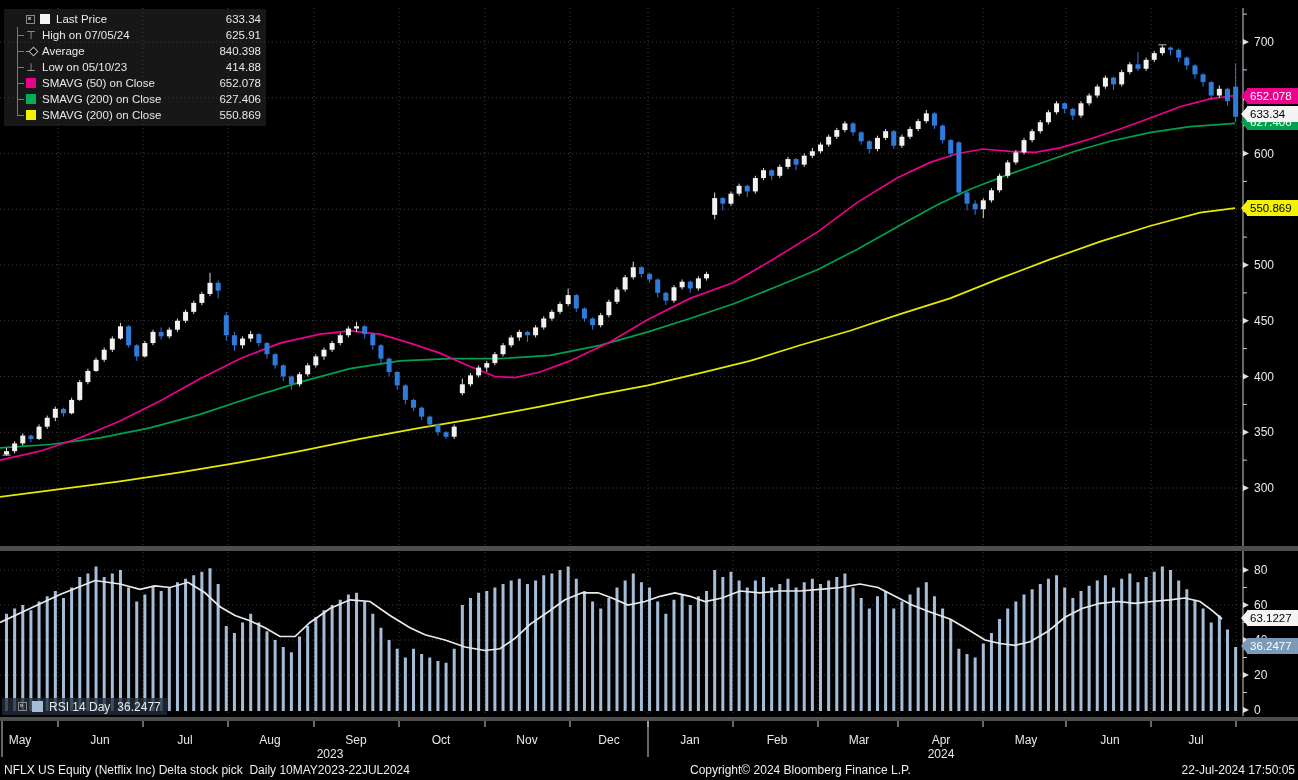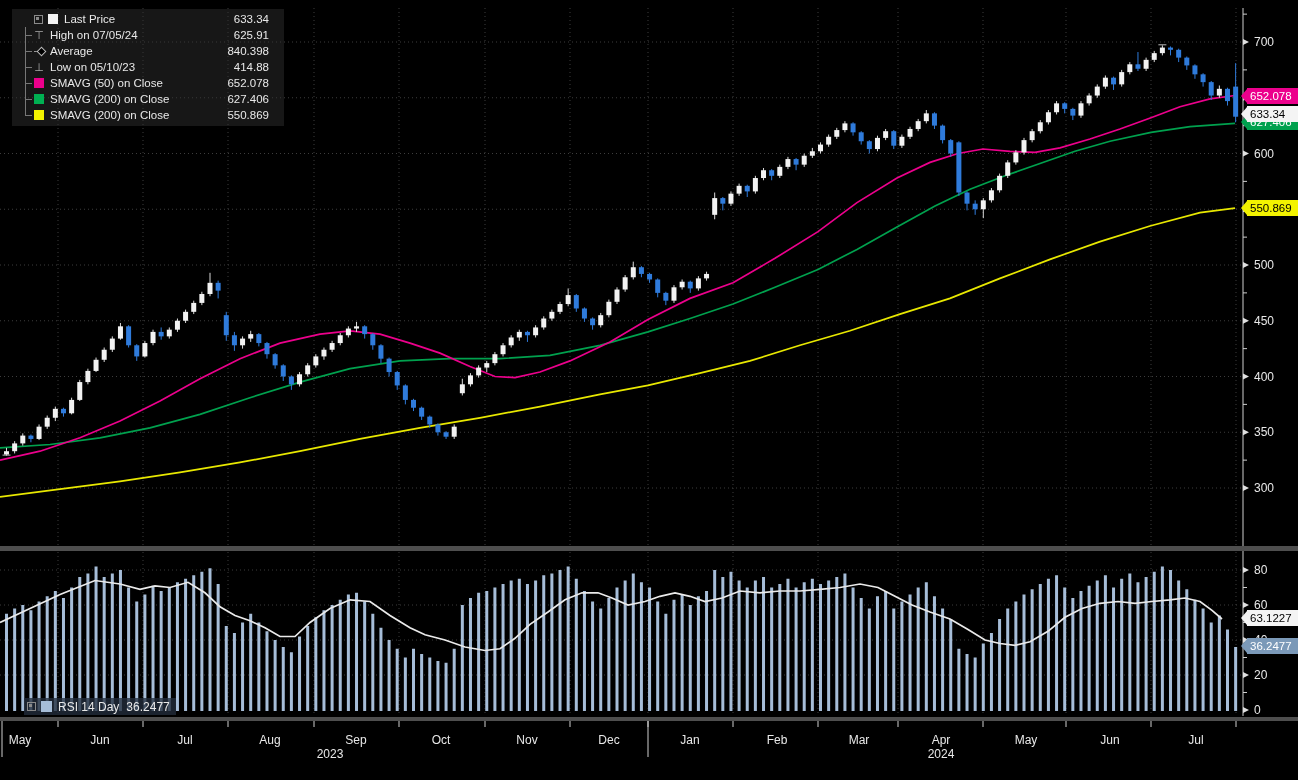--- a/index.html
+++ b/index.html
@@ -1,20 +1,20 @@
 <!DOCTYPE html>
 <html><head>
 <meta charset="utf-8">
 <style>
   html,body{margin:0;padding:0;background:#000;}
   .screen{position:relative;width:1298px;height:780px;background:#000;overflow:hidden;
           font-family:"Liberation Sans",sans-serif;color:#e8e8e8;}
   svg{position:absolute;left:0;top:0;}
   
-  .legend{position:absolute;left:12px;top:9px;width:262px;padding:2px 10px 3px 0;
+  .legend{position:absolute;left:4px;top:9px;width:262px;padding:2px 0 3px 0;
           background:rgba(50,50,50,0.45);z-index:6;}
   .legend::before{content:'';position:absolute;left:13px;top:18px;bottom:10px;border-left:1px solid #777;}
   .lrow{position:relative;display:flex;align-items:center;height:16px;font-size:11.5px;padding-left:22px;}
   .lrow .branch{position:absolute;left:13px;width:7px;border-top:1px solid #777;}
   .sw{display:inline-block;width:10px;height:10px;margin-right:6px;flex:none;}
   .gly{display:inline-block;width:10px;margin-right:6px;color:#aaa;font-size:11px;line-height:10px;text-align:center;flex:none;}
   .avg-icon{position:relative;display:inline-block;width:12px;height:10px;margin-right:4px;flex:none;}
   .avg-icon::before{content:'';position:absolute;left:0;right:0;top:5px;border-top:1px solid #999;}
   .avg-icon::after{content:'';position:absolute;left:4px;top:2px;width:5px;height:5px;border:1px solid #bbb;transform:rotate(45deg);background:#000;}
   .exp{display:inline-block;width:7px;height:7px;border:1px solid #8a8a8a;margin-right:5px;position:relative;flex:none;}
@@ -25,21 +25,21 @@
          font-size:11.5px;padding-left:3px;z-index:3;}
   .badge::before{content:'';position:absolute;left:-6px;top:1px;width:0;height:0;
          border-top:7px solid transparent;border-bottom:7px solid transparent;}
   .bm{background:#ec008c;color:#fff;}  .bm::before{border-right:6px solid #ec008c;}
   .bw{background:#f4f4f4;color:#000;z-index:5;} .bw::before{border-right:6px solid #f4f4f4;}
   .bgn{background:#00a14e;color:#fff;z-index:4;} .bgn::before{border-right:6px solid #00a14e;}
   .by{background:#f3f300;color:#000;} .by::before{border-right:6px solid #f3f300;}
   .bs{background:#7b99b8;color:#fff;} .bs::before{border-right:6px solid #7b99b8;}
   
   .rsi-legend{position:absolute;left:2px;top:698px;height:17px;display:flex;align-items:center;
-              padding:0 6px 0 3px;background:rgba(35,45,60,0.78);font-size:12px;z-index:6;margin-left:22px;}
+              padding:0 6px 0 16px;background:rgba(35,45,60,0.78);font-size:12px;z-index:6;}
   .rsi-legend .sw{width:11px;height:11px;}
   .rsi-legend .val{margin-left:7px;}
   
   .statusbar{position:absolute;left:0;top:761px;width:1298px;height:19px;font-size:12px;color:#ededed;}
   .st-left{position:absolute;left:4px;top:2px;white-space:pre;}
   .st-center{position:absolute;left:690px;top:2px;white-space:pre;}
   .st-right{position:absolute;right:3px;top:2px;white-space:pre;}
 </style>
 </head>
 <body>
@@ -700,13 +700,18 @@
   <div class="badge bw" style="top:610px">63.1227</div>
   <div class="badge bs" style="top:638px">36.2477</div>
 
   <div class="rsi-legend">
     <span class="exp"></span>
     <span class="sw" style="background:#a6bdd8"></span>
     <span>RSI 14 Day</span>
     <span class="val">36.2477</span>
   </div>
 
+  <div class="statusbar">
+    <span class="st-left">NFLX US Equity (Netflix Inc) Delta stock pick  Daily 10MAY2023-22JUL2024</span>
+    <span class="st-center">Copyright© 2024 Bloomberg Finance L.P.</span>
+    <span class="st-right">22-Jul-2024 17:50:05</span>
+  </div>
 </div>
 
 </body></html>

